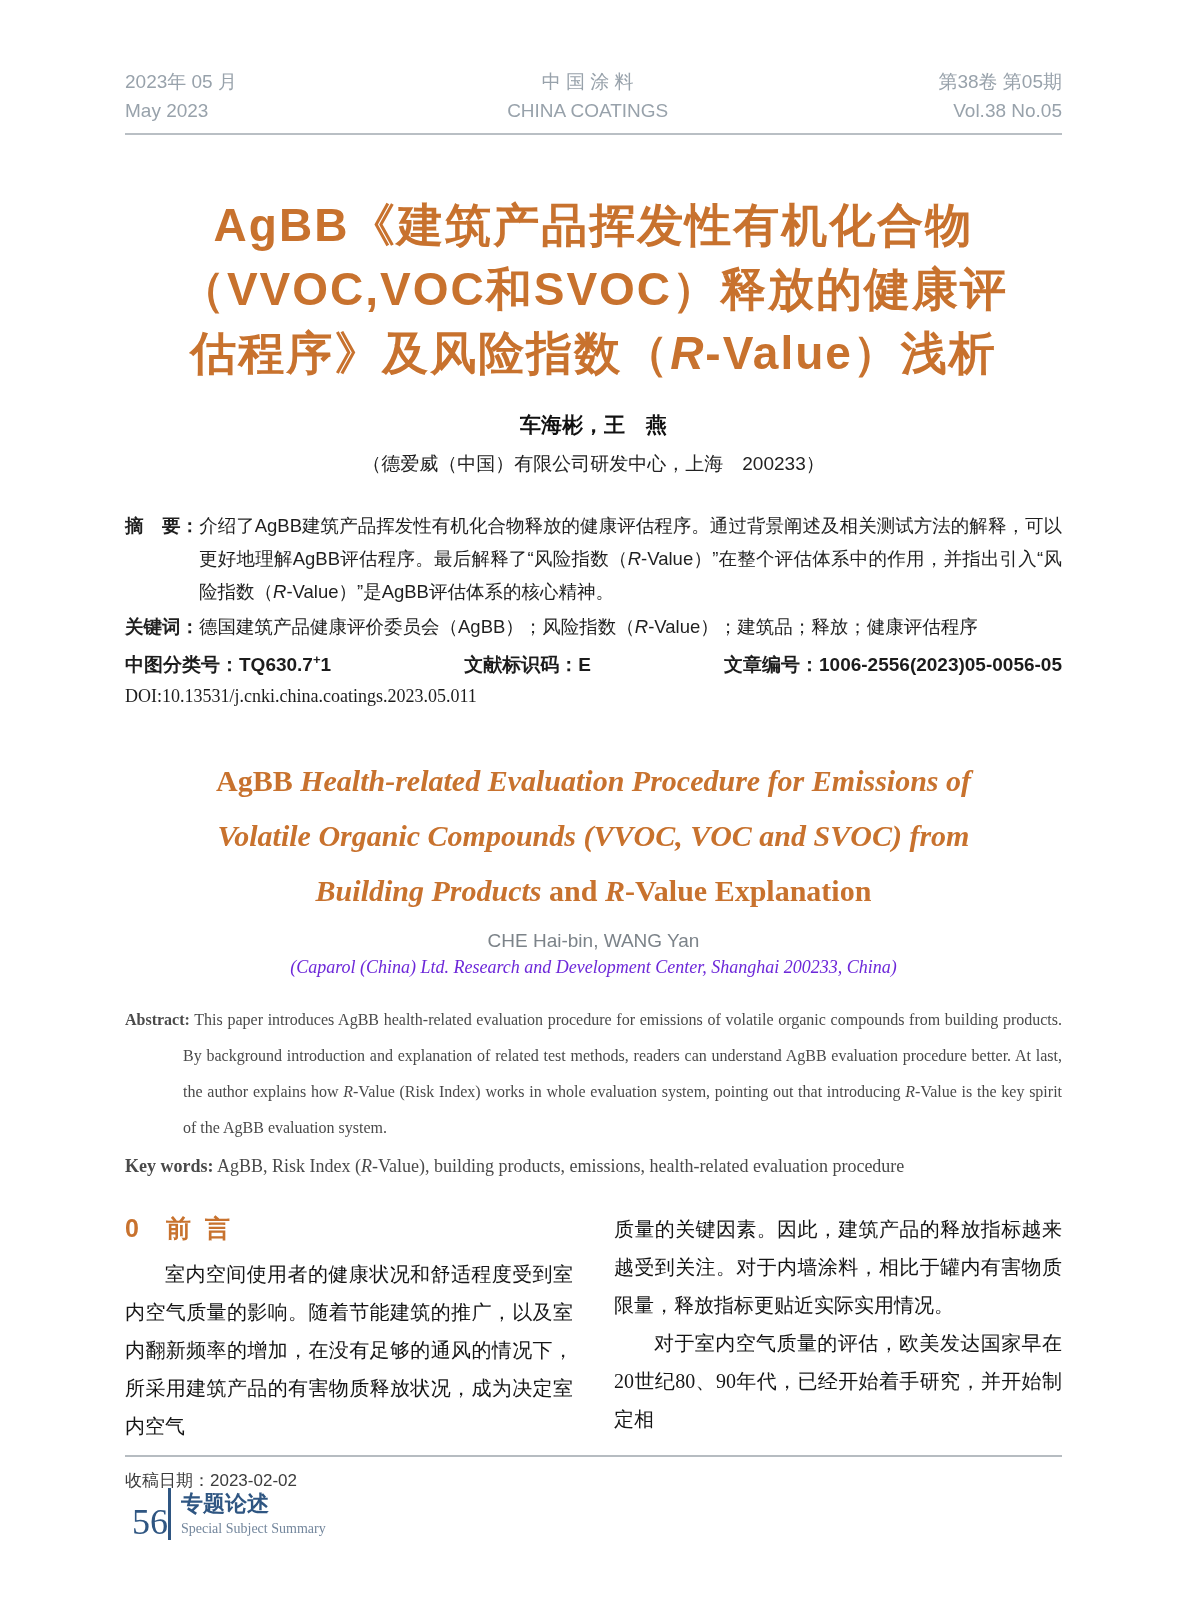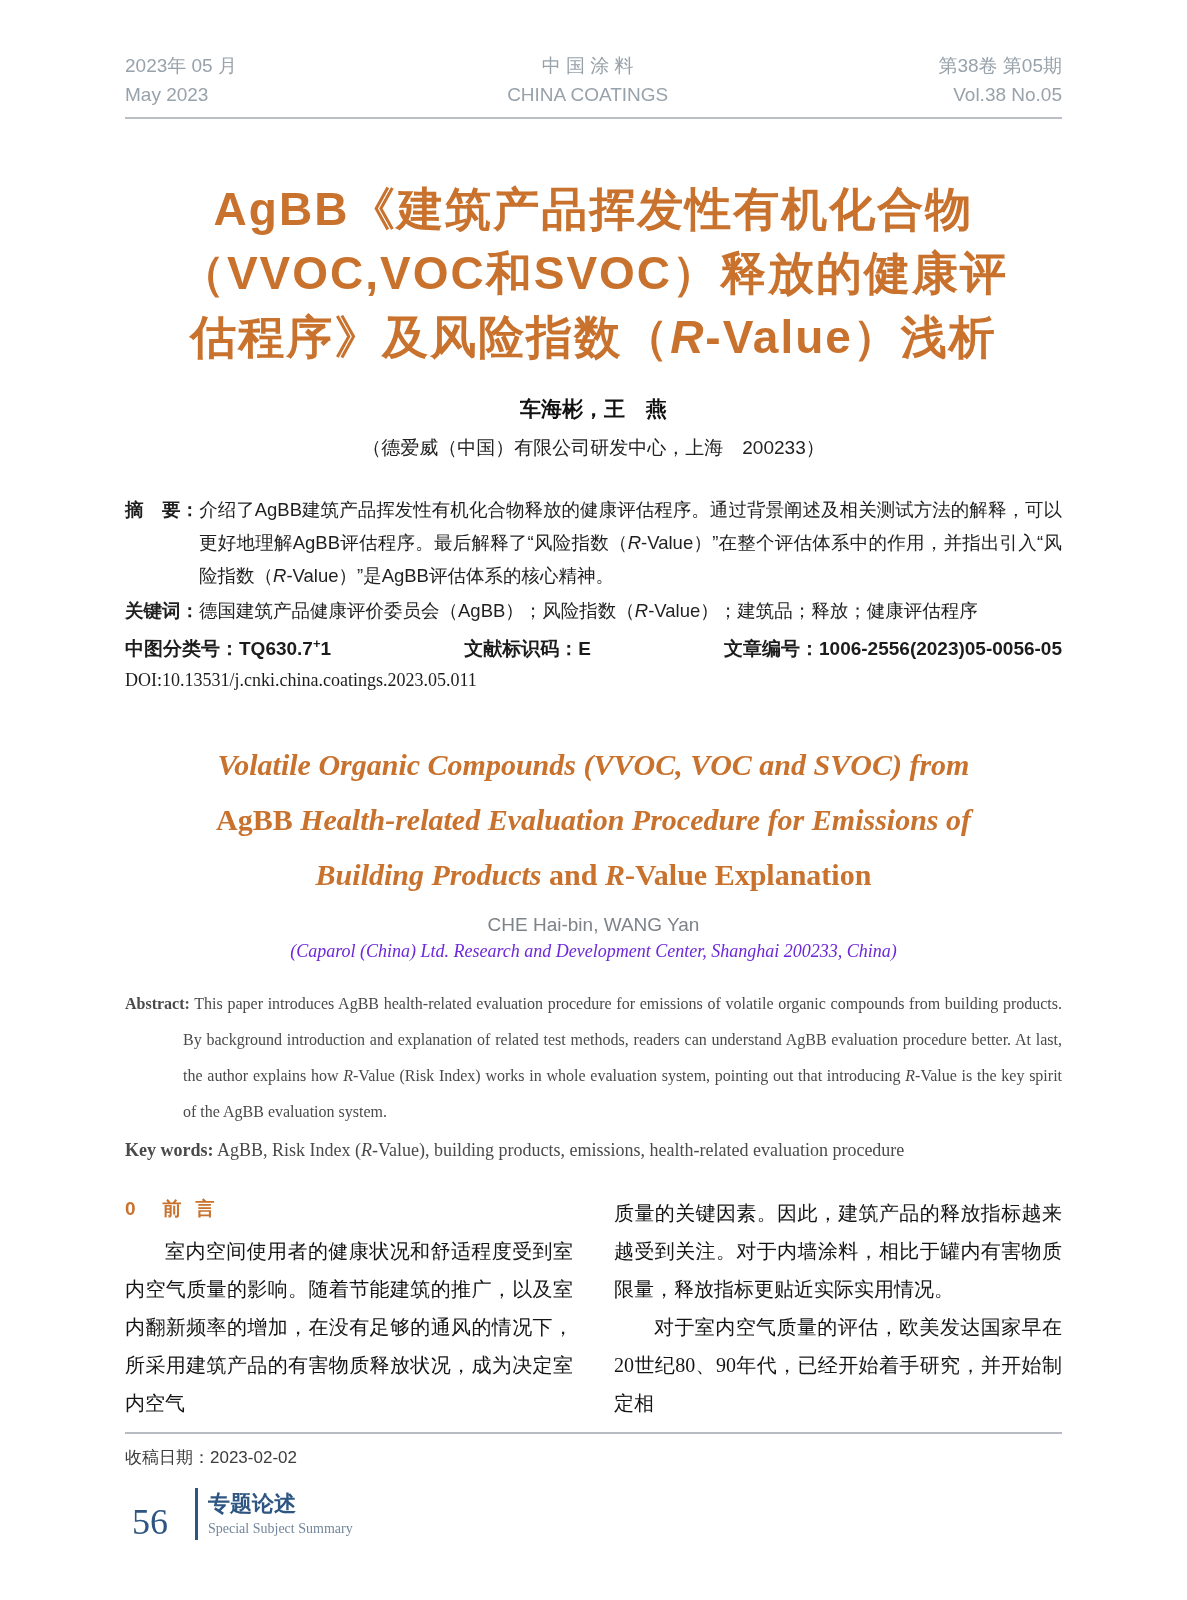--- a/index.html
+++ b/index.html
@@ -3,21 +3,21 @@
 <meta charset="utf-8">
 <style>
   html,body{margin:0;padding:0;background:#ffffff;}
   .page{
     position:relative;
     width:1147px;height:1600px;
     margin:0 auto;
     background:#ffffff;
     overflow:hidden;
     box-sizing:border-box;
-    padding:52px 105px 0 105px;
+    padding:68px 105px 0 105px;
     font-family:"Liberation Sans",sans-serif;
     color:#1f1f1f;
   }
   
   .jheader{display:flex;justify-content:space-between;align-items:flex-start;color:#98a2ab;}
   .h-col{font-size:19px;line-height:1.5;}
   .h-col.center{text-align:center;}
   .h-col.right{text-align:right;}
   .header-rule{height:2px;background:#b9bfc4;margin-top:8px;}
   
@@ -68,41 +68,41 @@
     color:#4a4a4a;
     text-align:justify;
     padding-left:58px;text-indent:-58px;
   }
   .abs-en .abs-label{font-weight:700;font-family:"Liberation Serif",serif;}
   .kw-en{margin-top:2px;font-family:"Liberation Serif",serif;font-size:18px;line-height:36px;color:#4a4a4a;}
   .kw-en .abs-label{font-weight:700;}
   
   .body-cols{margin-top:26px;display:flex;gap:41px;}
   .bcol{width:468px;}
-  .sec-head{color:#c8722e;font-size:19px;font-weight:700;margin:2px 0 10px 0;letter-spacing:1px;}
+  .sec-head{color:#c8722e;font-size:25px;font-weight:700;margin:2px 0 10px 0;letter-spacing:1px;}
   .sec-head .sec-num{margin-right:26px;}
   .sec-head .sec-title{letter-spacing:14px;}
   .bpar{
     font-family:"Liberation Serif",serif;
     font-size:20px;line-height:38px;
     text-align:justify;margin:0;color:#151515;
   }
   .bpar.indent{text-indent:2em;}
   
   .foot-rule{height:2px;background:#b6bcc1;margin-top:10px;}
   .footnote{margin-top:9px;font-size:17px;line-height:30px;color:#3c3c3c;}
   
   .footer{
     position:absolute;left:112px;top:1488px;
     display:flex;align-items:center;
   }
   .page-num{
     font-family:"Liberation Serif",serif;
     font-size:36px;color:#2f5682;line-height:1;
-    margin-right:27px;align-self:flex-end;
+    margin-right:0;align-self:flex-end;
   }
   .footer-bar{width:3px;height:52px;background:#2f5682;margin-right:10px;}
   .footer-col .col-cn{font-size:22px;font-weight:700;color:#2f5682;line-height:1.2;}
   .footer-col .col-en{font-family:"Liberation Serif",serif;font-size:14px;color:#73869c;margin-top:3px;}
 </style>
 </head>
 <body>
 
 <div class="page">
 
@@ -136,22 +136,22 @@
   <div class="kw-cn"><span class="abs-label">关键词：</span><span>德国建筑产品健康评价委员会（AgBB）；风险指数（</span><span class="it">R</span><span>-Value）；建筑品；释放；健康评估程序</span></div>
 
   <div class="meta-row">
     <div><span>中图分类号：TQ630.7</span><sup>+</sup><span>1</span></div>
     <div>文献标识码：E</div>
     <div>文章编号：1006-2556(2023)05-0056-05</div>
   </div>
   <div class="doi">DOI:10.13531/j.cnki.china.coatings.2023.05.011</div>
 
   <div class="title-en">
+    <span class="tline"><span>AgBB </span><span class="it">Health-related Evaluation Procedure for Emissions of</span></span>
     <span class="tline it">Volatile Organic Compounds (VVOC, VOC and SVOC) from</span>
-    <span class="tline"><span>AgBB </span><span class="it">Health-related Evaluation Procedure for Emissions of</span></span>
     <span class="tline"><span class="it">Building Products</span><span> and </span><span class="it">R</span><span>-Value Explanation</span></span>
   </div>
 
   <div class="authors-en">CHE Hai-bin, WANG Yan</div>
   <div class="affil-en">(Caparol (China) Ltd. Research and Development Center, Shanghai 200233, China)</div>
 
   <div class="abs-en"><span class="abs-label">Abstract:</span><span> This paper introduces AgBB health-related evaluation procedure for emissions of volatile organic compounds from building products. By background introduction and explanation of related test methods, readers can understand AgBB evaluation procedure better. At last, the author explains how </span><span class="it">R</span><span>-Value (Risk Index) works in whole evaluation system, pointing out that introducing </span><span class="it">R</span><span>-Value is the key spirit of the AgBB evaluation system.</span></div>
 
   <div class="kw-en"><span class="abs-label">Key words:</span><span> AgBB, Risk Index (</span><span class="it">R</span><span>-Value), building products, emissions, health-related evaluation procedure</span></div>
 

